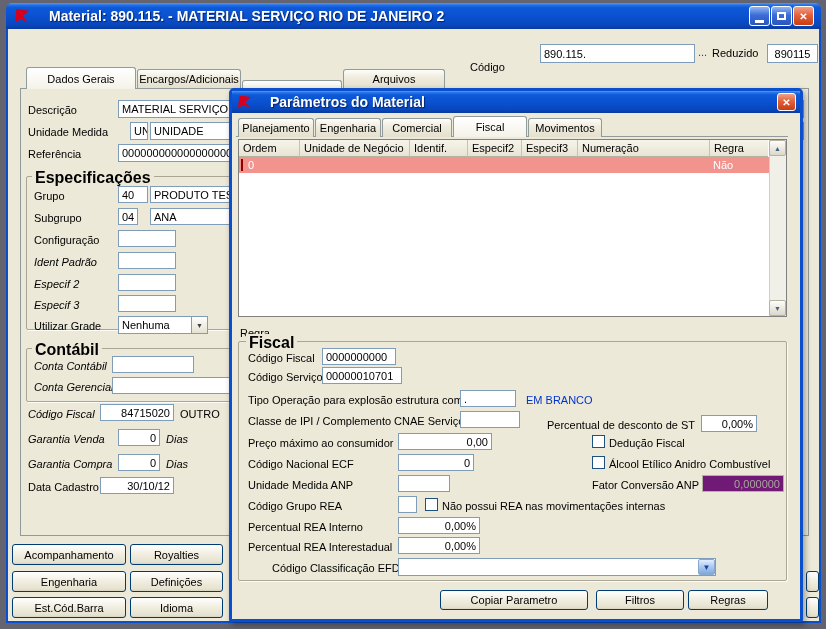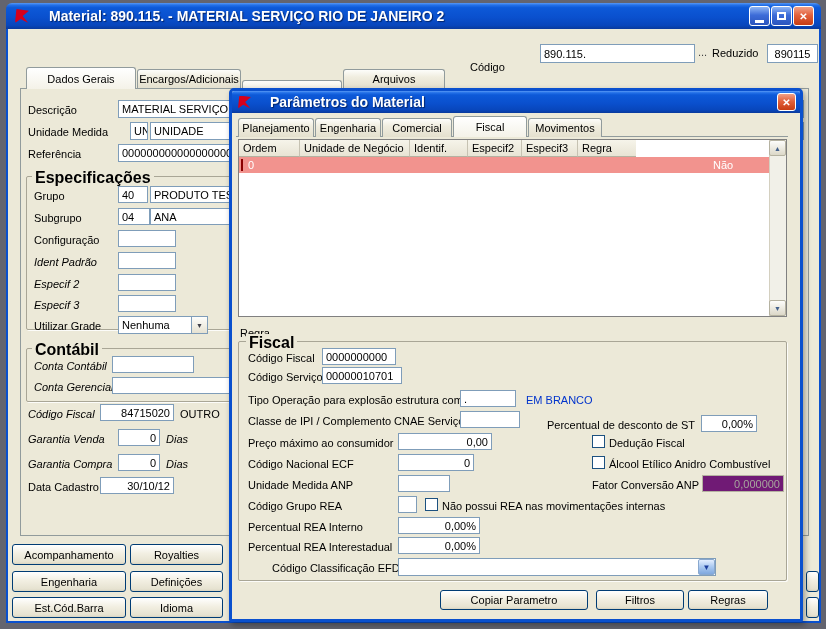--- a/index.html
+++ b/index.html
@@ -157,21 +157,21 @@
 
 <span class="lbl" style="left:34px;top:190px;z-index:2;">Grupo</span>
 <div class="inp" style="left:118px;top:186px;width:30px;height:17px;z-index:2;">
     <span>40</span>
   </div>
 <div class="inp" style="left:150px;top:186px;width:180px;height:17px;z-index:2;">
     <span>PRODUTO TEST</span>
   </div>
 
 <span class="lbl" style="left:34px;top:212px;z-index:2;">Subgrupo</span>
-<div class="inp" style="left:118px;top:208px;width:32px;height:17px;z-index:2;">
+<div class="inp" style="left:118px;top:208px;width:20px;height:17px;z-index:2;">
     <span>04</span>
   </div>
 <div class="inp" style="left:150px;top:208px;width:180px;height:17px;z-index:2;">
     <span>ANA</span>
   </div>
 
 <span class="lbl" style="left:34px;top:234px;z-index:2;">Configuração</span>
 <div class="inp" style="left:118px;top:230px;width:58px;height:17px;z-index:2;">
     <span></span>
   </div>
@@ -279,20 +279,21 @@
     <span>Movimentos</span>
   </div>
 
 <div class="abs z10" style="left:238px;top:139px;width:549px;height:178px;background:#fff;border:1px solid #808080;"></div>
 <div class="abs z10" style="left:239px;top:140px;display:flex;height:17px;">
   <div class="th" style="width:61px;">Ordem</div>
   <div class="th" style="width:110px;">Unidade de Negócio</div>
   <div class="th" style="width:58px;">Identif.</div>
   <div class="th" style="width:54px;">Especif2</div>
   <div class="th" style="width:56px;">Especif3</div>
+  <div class="th" style="width:132px;">Numeração</div>
   <div class="th" style="width:58px;border-right:none;">Regra</div>
 </div>
 <div class="sel-row z10" style="left:239px;top:157px;width:530px;height:16px;">
   <span class="abs" style="left:2px;top:2px;width:2px;height:12px;background:#8B0000;"></span>
   <span class="abs" style="left:9px;top:2px;">0</span>
   <span class="abs" style="left:474px;top:2px;">Não</span>
 </div>
 
 <div class="abs z10" style="left:769px;top:140px;width:17px;height:176px;background:#F1F0E8;border-left:1px solid #D4D0C0;"></div>
 <div class="sb-btn z10" style="left:769px;top:140px;width:17px;height:16px;">

